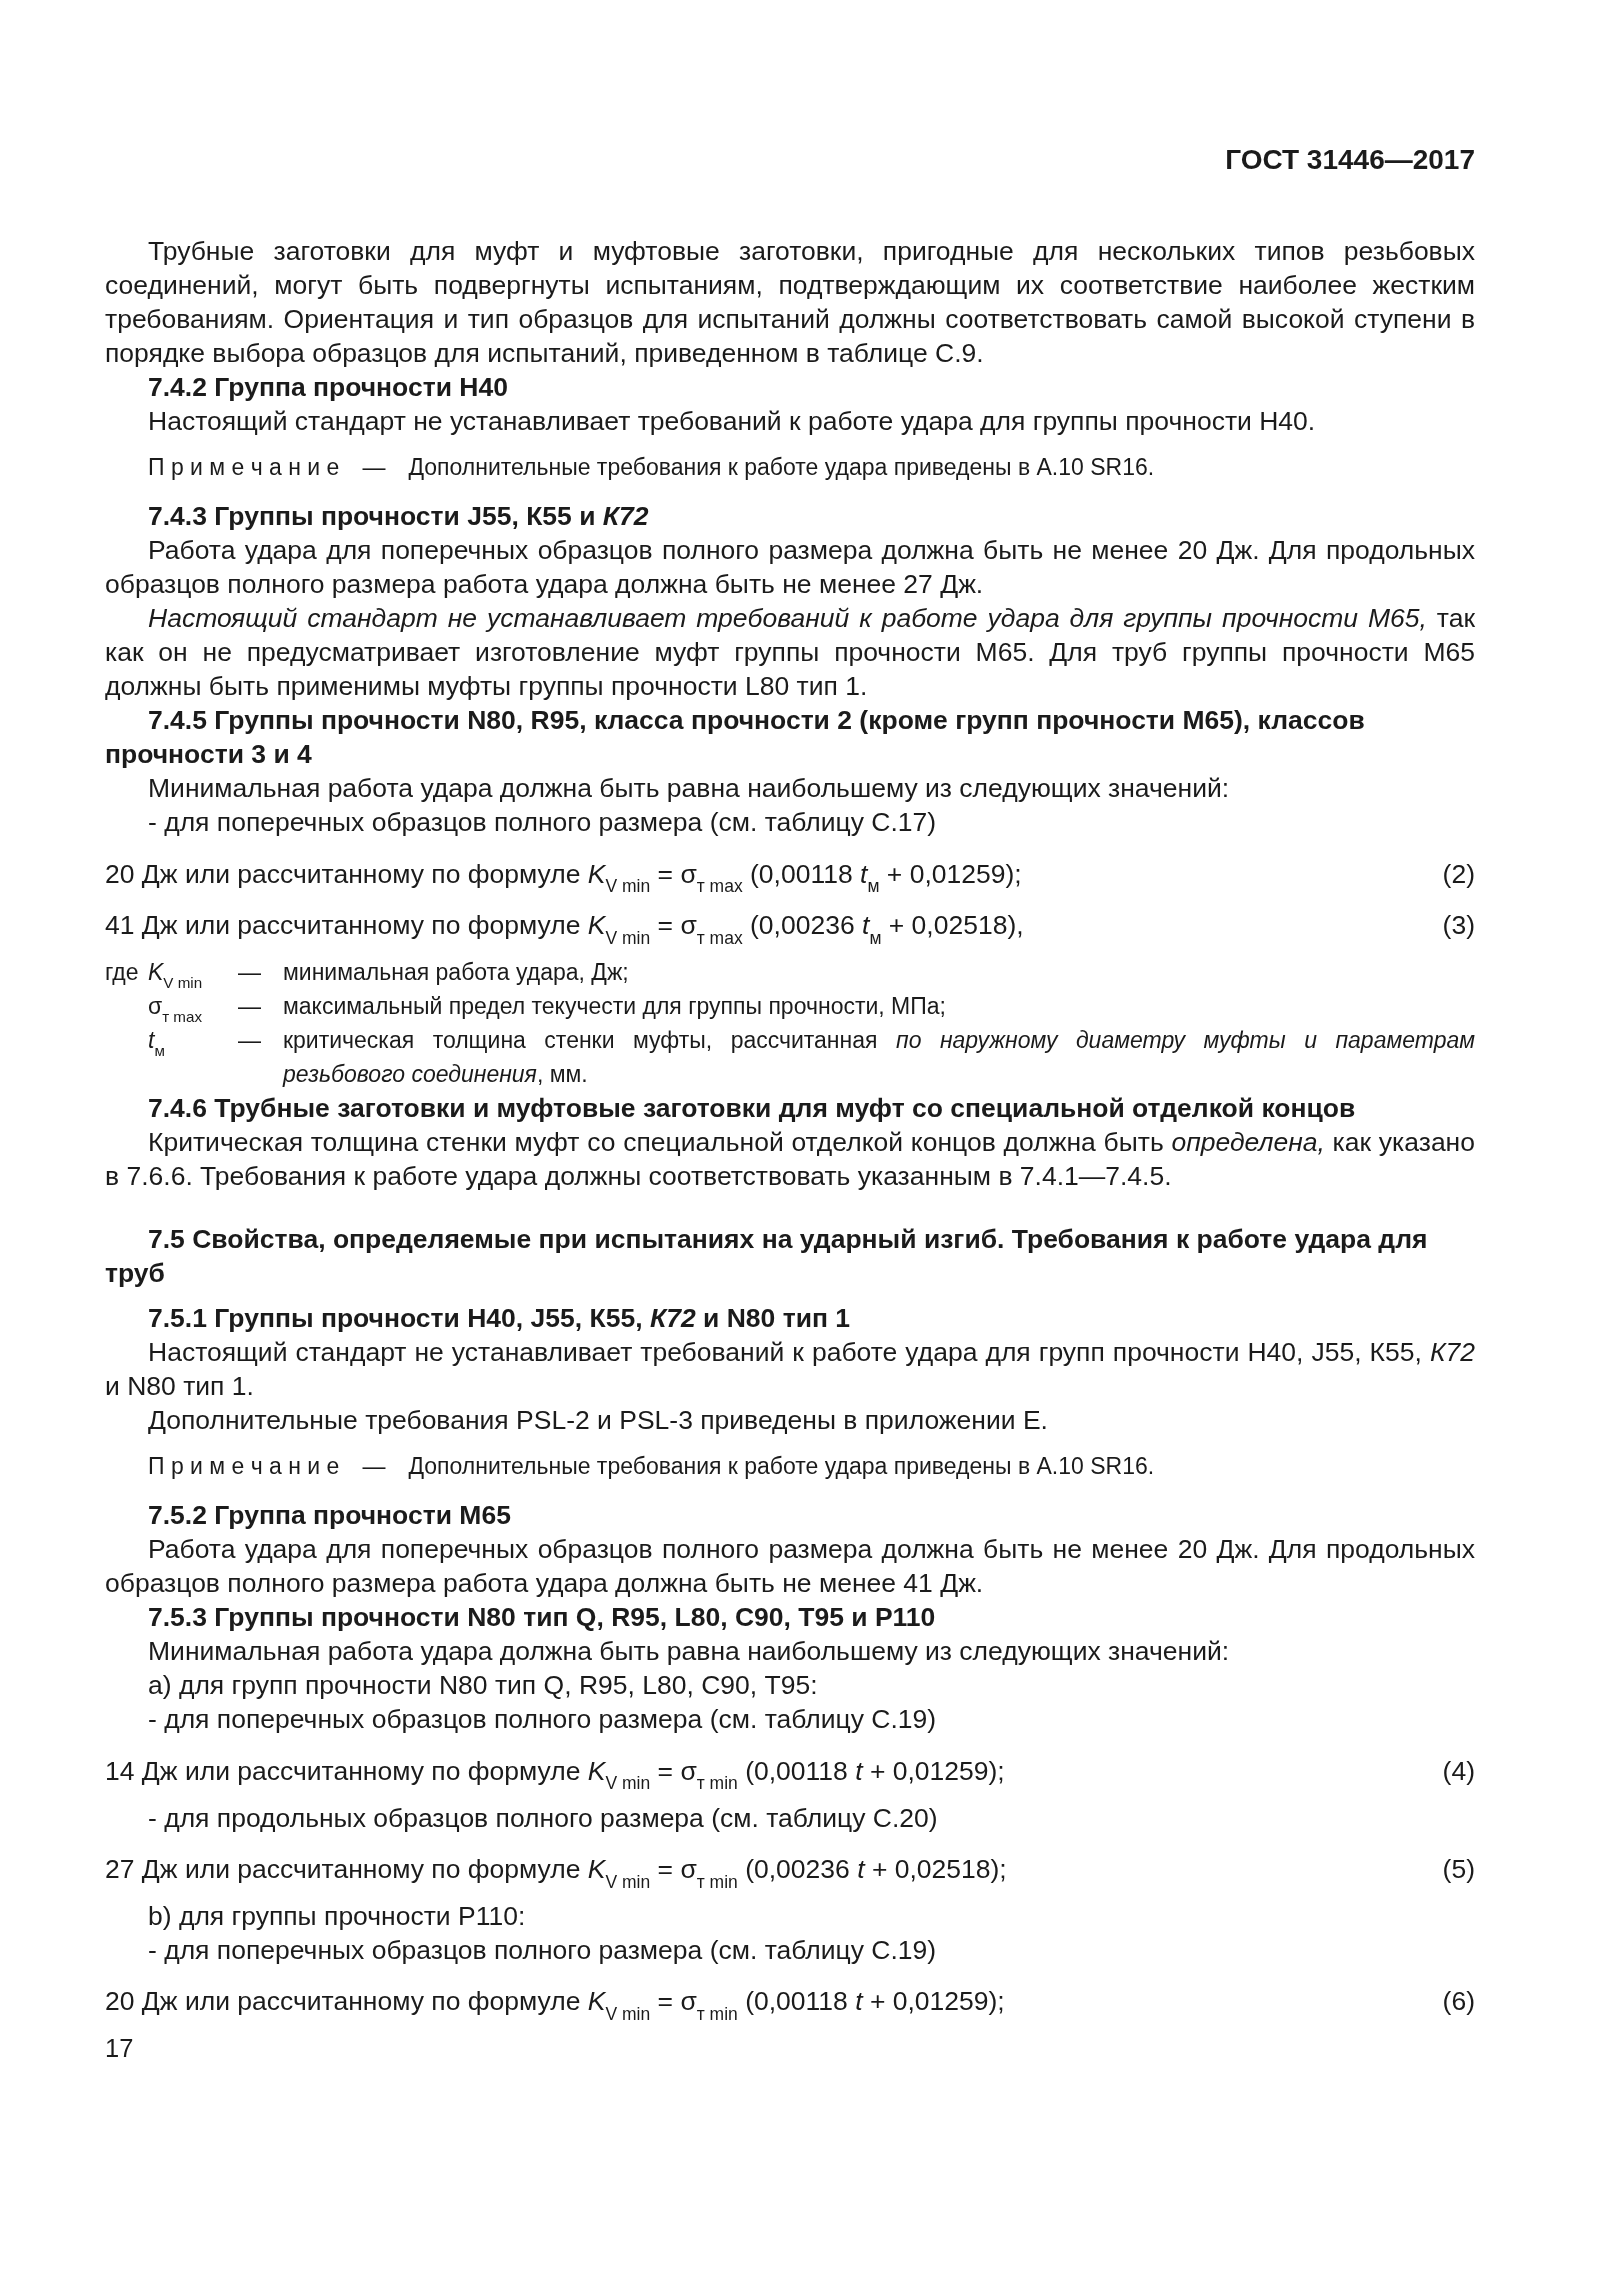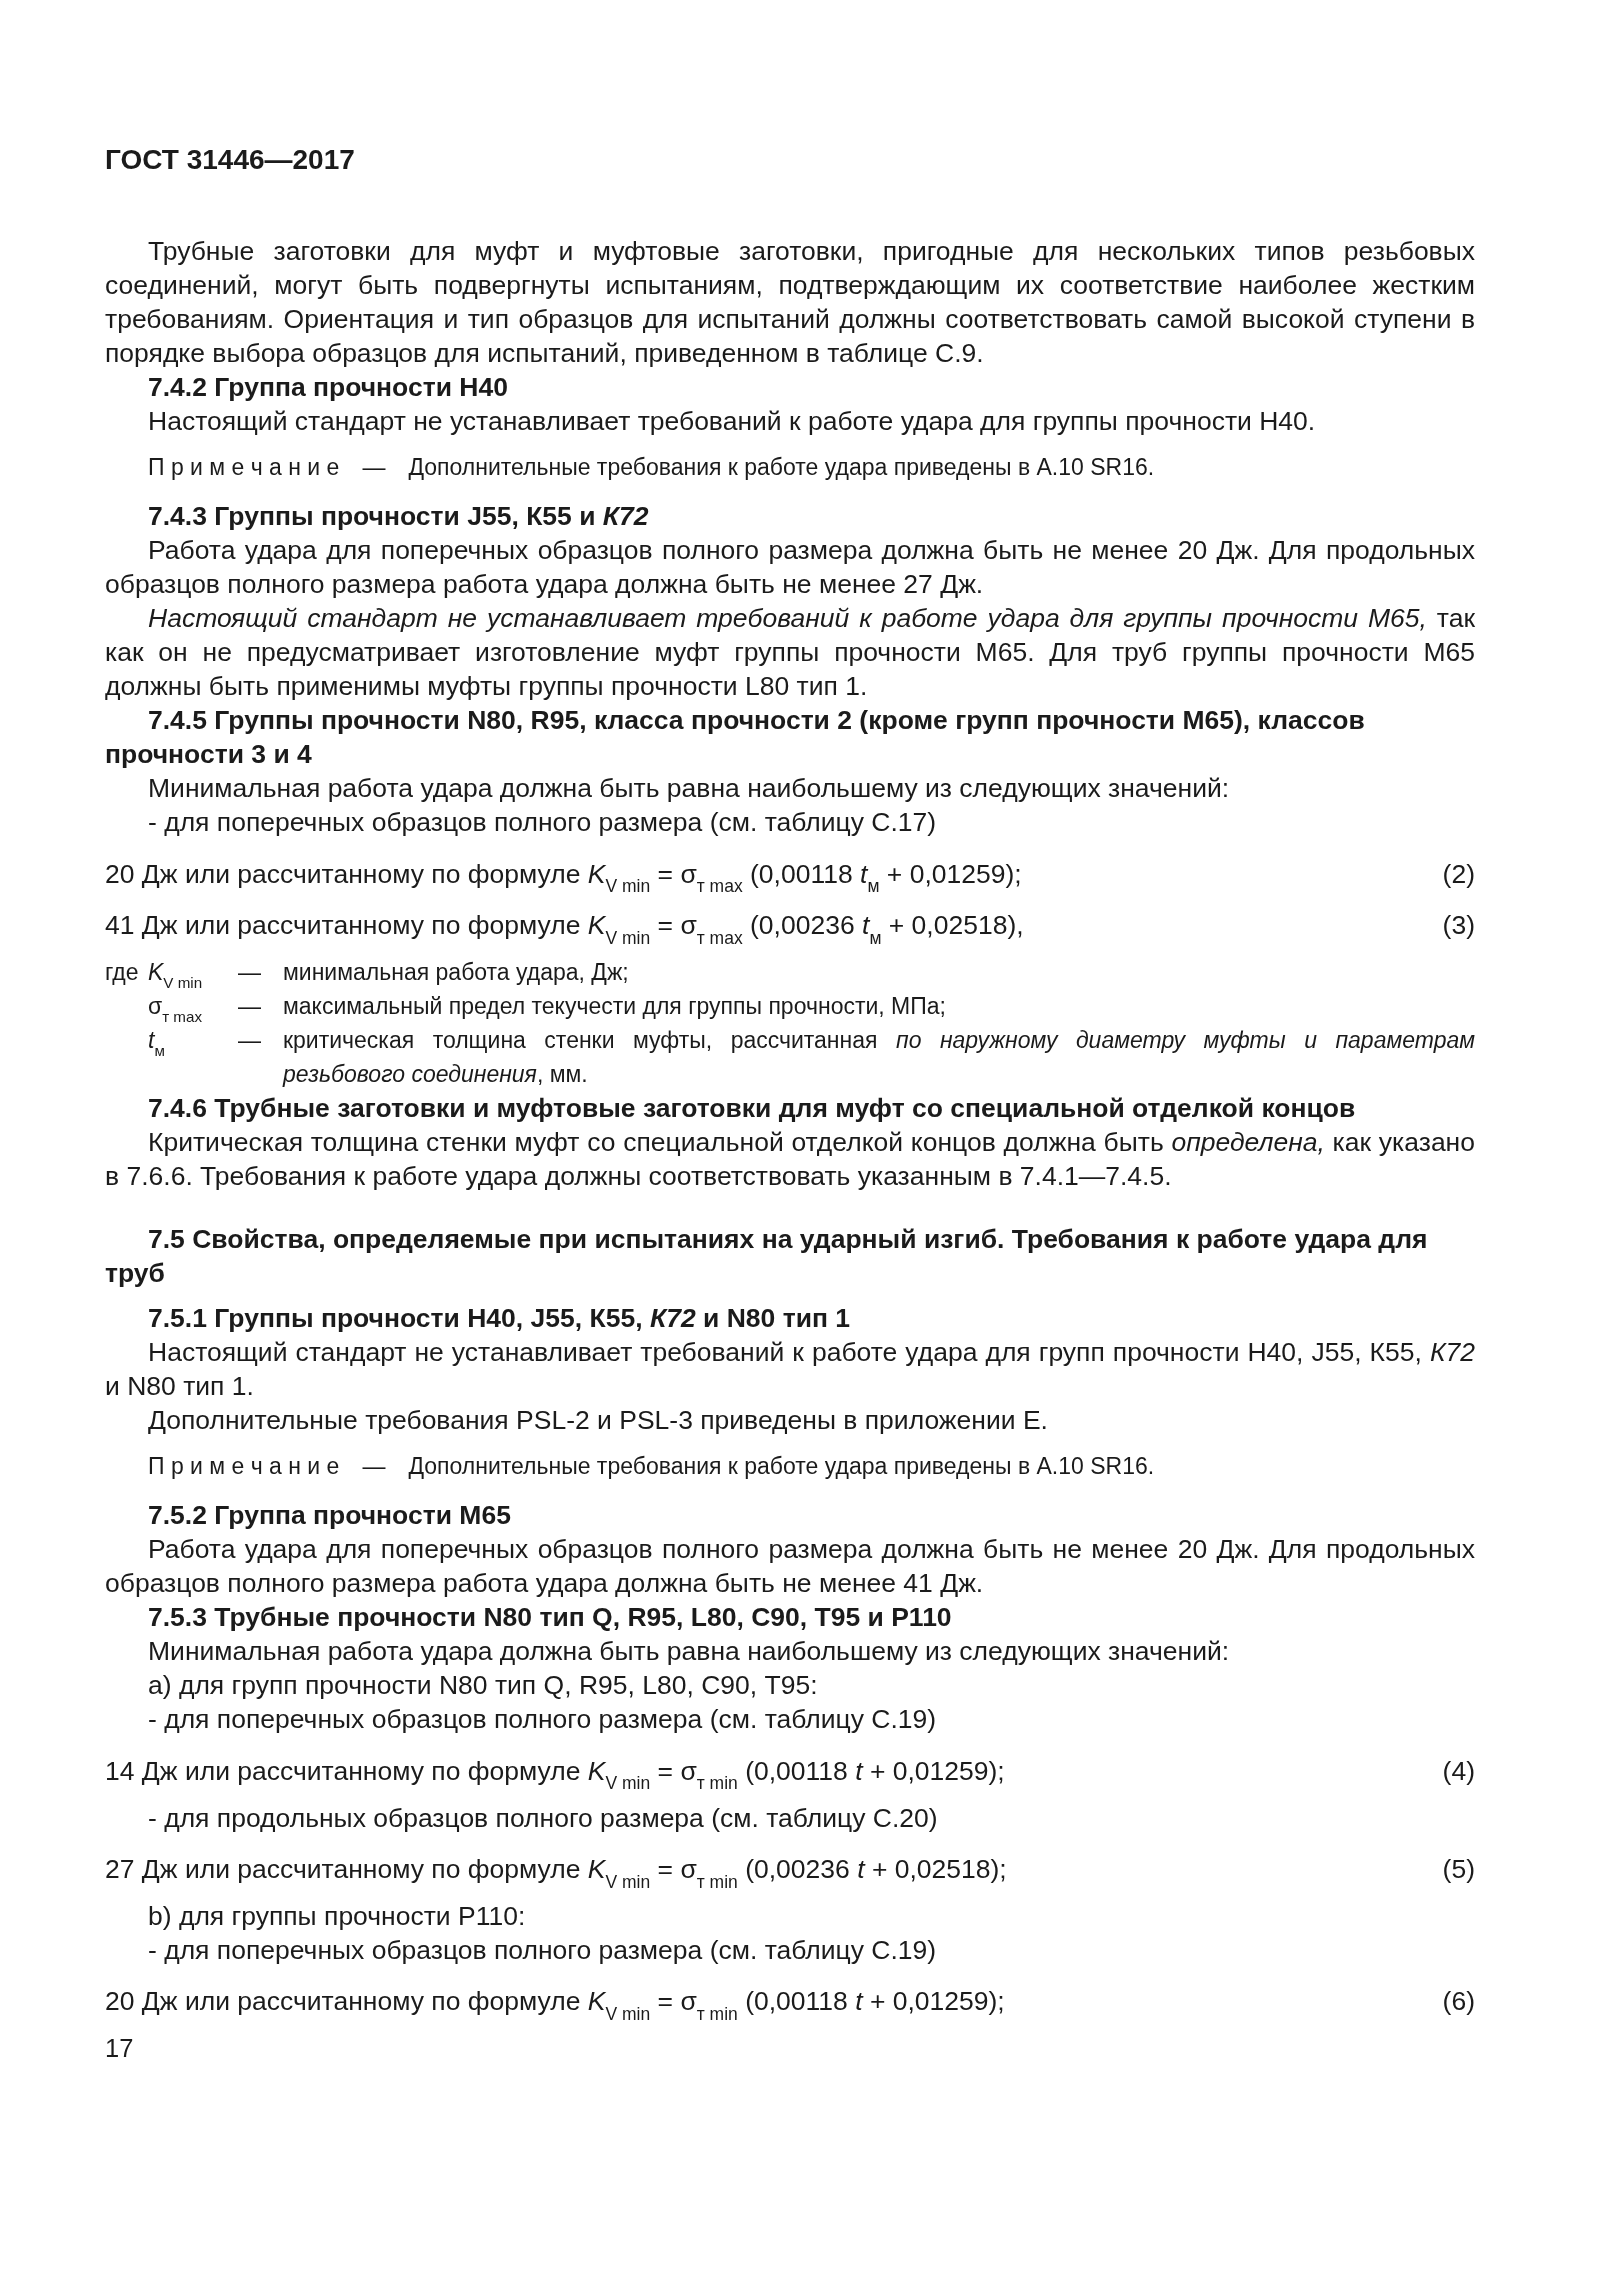--- a/index.html
+++ b/index.html
@@ -1,18 +1,18 @@
 <!DOCTYPE html>
 <html><head>
 <meta charset="utf-8">
 <style>
   html,body{margin:0;padding:0;background:#e9e9e9;}
   .page{width:1620px;height:2293px;background:#ffffff;font-family:"Liberation Sans",sans-serif;
         color:#1b1b1b;position:relative;box-sizing:border-box;padding:143px 145px 0 105px;overflow:hidden;}
-  .header{text-align:left;font-weight:bold;font-size:28px;line-height:34px;margin-bottom:57px;}
+  .header{text-align:right;font-weight:bold;font-size:28px;line-height:34px;margin-bottom:57px;}
   p{margin:0;}
   .p,.h,.h2{font-size:26.5px;line-height:34px;text-indent:43px;}
   .p{text-align:justify;}
   .h,.h2{font-weight:bold;}
   .h2{margin-top:29px;margin-bottom:10.8px;text-align:left;}
   .note{font-size:23px;line-height:30px;text-indent:43px;margin:13.7px 0 17.6px;}
   .formula{position:relative;font-size:26.5px;line-height:34px;margin:17.6px 0 12.7px;text-align:left;}
   .formula-num{position:absolute;right:0;top:0;}
   .i{font-style:italic;}
   sub{font-size:0.66em;line-height:0;position:relative;bottom:-0.18em;}
@@ -64,21 +64,21 @@
       </div>
       <p class="h"><span>7.4.6 Трубные заготовки и муфтовые заготовки для муфт со специальной отделкой концов</span></p>
       <p class="p"><span>Критическая толщина стенки муфт со специальной отделкой концов должна быть </span><span class="i">определена,</span><span> как указано в 7.6.6. Требования к работе удара должны соответствовать указанным в 7.4.1—7.4.5.</span></p>
       <p class="h2"><span>7.5 Свойства, определяемые при испытаниях на ударный изгиб. Требования к работе удара для труб</span></p>
       <p class="h"><span>7.5.1 Группы прочности Н40, J55, К55, </span><span class="i">К72</span><span> и N80 тип 1</span></p>
       <p class="p"><span>Настоящий стандарт не устанавливает требований к работе удара для групп прочности Н40, J55, К55, </span><span class="i">К72</span><span> и N80 тип 1.</span></p>
       <p class="p"><span>Дополнительные требования PSL-2 и PSL-3 приведены в приложении Е.</span></p>
       <p class="note"><span>П р и м е ч а н и е — Дополнительные требования к работе удара приведены в А.10 SR16.</span></p>
       <p class="h"><span>7.5.2 Группа прочности М65</span></p>
       <p class="p"><span>Работа удара для поперечных образцов полного размера должна быть не менее 20 Дж. Для продольных образцов полного размера работа удара должна быть не менее 41 Дж.</span></p>
-      <p class="h"><span>7.5.3 Трубные прочности N80 тип Q, R95, L80, С90, Т95 и Р110</span></p>
+      <p class="h"><span>7.5.3 Группы прочности N80 тип Q, R95, L80, С90, Т95 и Р110</span></p>
       <p class="p"><span>Минимальная работа удара должна быть равна наибольшему из следующих значений:</span></p>
       <p class="p"><span>а) для групп прочности N80 тип Q, R95, L80, С90, Т95:</span></p>
       <p class="p"><span>- для поперечных образцов полного размера (см. таблицу С.19)</span></p>
       <div class="formula"><span><span>14 Дж или рассчитанному по формуле </span><span class="i">K</span><sub>V min</sub><span> = </span><span>σ</span><sub>т min</sub><span> (0,00118 </span><span class="i">t</span><span> + 0,01259);</span></span><span class="formula-num">(4)</span></div>
       <p class="p"><span>- для продольных образцов полного размера (см. таблицу С.20)</span></p>
       <div class="formula"><span><span>27 Дж или рассчитанному по формуле </span><span class="i">K</span><sub>V min</sub><span> = </span><span>σ</span><sub>т min</sub><span> (0,00236 </span><span class="i">t</span><span> + 0,02518);</span></span><span class="formula-num">(5)</span></div>
       <p class="p"><span>b) для группы прочности Р110:</span></p>
       <p class="p"><span>- для поперечных образцов полного размера (см. таблицу С.19)</span></p>
       <div class="formula"><span><span>20 Дж или рассчитанному по формуле </span><span class="i">K</span><sub>V min</sub><span> = </span><span>σ</span><sub>т min</sub><span> (0,00118 </span><span class="i">t</span><span> + 0,01259);</span></span><span class="formula-num">(6)</span></div>
     </div>

